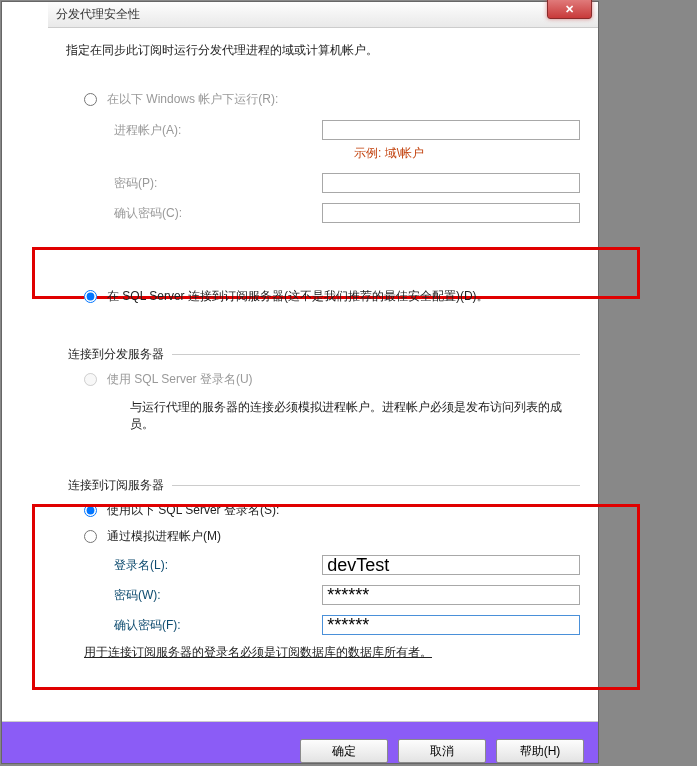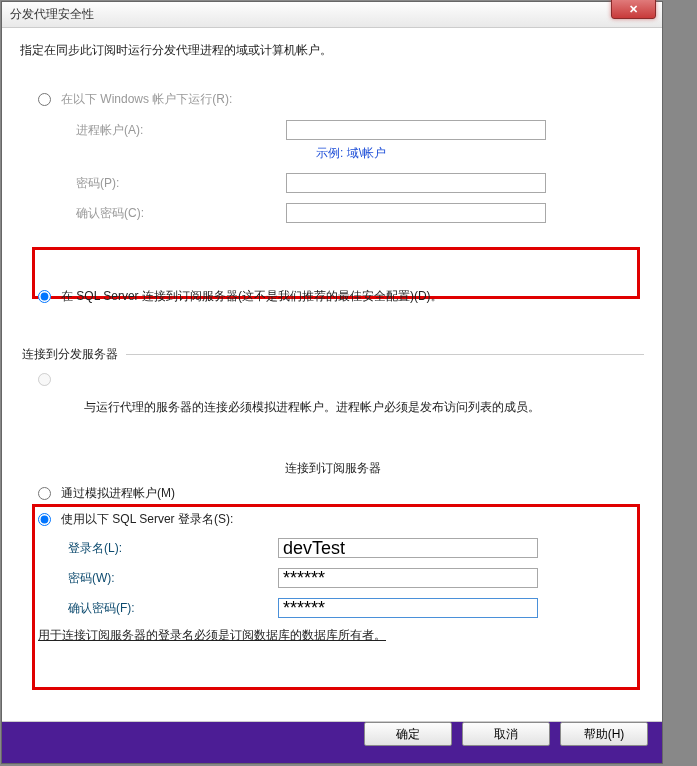--- a/index.html
+++ b/index.html
@@ -11,24 +11,25 @@
     background: #888;
     width: 697px;
     height: 766px;
     overflow: hidden;
     position: relative;
   }
   .window {
     position: absolute;
     left: 1px;
     top: 1px;
-    width: 662px;
+    width: 598px;
     height: 763px;
     background: #fff;
     border: 1px solid #666;
+    padding-left: 46px;
   }
   .titlebar {
     height: 26px;
     background: linear-gradient(to bottom, #fdfdfd, #e9e9e9);
     border-bottom: 1px solid #ccc;
     display: flex;
     align-items: center;
     padding-left: 8px;
     position: relative;
     color: #333;
@@ -63,21 +64,21 @@
   .radio-row {
     display: flex;
     align-items: center;
     gap: 6px;
     margin: 6px 0;
     min-height: 20px;
   }
   .radio-row.disabled { color: #999; }
   .radio-row input[type=radio] { margin: 0 4px 0 0; }
   .form-grid {
-    margin-left: 38px;
+    margin-left: 30px;
     margin-top: 10px;
   }
   .form-row {
     display: flex;
     align-items: center;
     margin-bottom: 8px;
     min-height: 22px;
   }
   .form-row label {
     width: 210px;
@@ -91,21 +92,21 @@
     padding: 1px 4px;
     font-size: 18px;
     font-family: inherit;
   }
   .form-row input[disabled] {
     background: #fff;
     color: #999;
   }
   .hint-below {
     margin-left: 240px;
-    color: #1d4ed8;
+    color: #c2410c;
     margin-top: -4px;
     margin-bottom: 10px;
   }
   .redbox1 {
     position: absolute;
     left: 30px;
     top: 245px;
     width: 608px;
     height: 52px;
     border: 3px solid #e00000;
@@ -138,24 +139,24 @@
     margin-left: 46px;
     margin-top: 10px;
   }
   .footer {
     position: absolute;
     bottom: 0;
     left: 0;
     right: 0;
     height: 42px;
     border-top: 1px solid #ccc;
-    background: #4c1d95;
+    background: #8b5cf6;
     display: flex;
     justify-content: flex-end;
-    align-items: flex-start;
+    align-items: flex-end;
     gap: 10px;
     padding-right: 14px;
   }
   .footer button {
     width: 88px;
     height: 24px;
     background: linear-gradient(to bottom, #fdfdfd, #e3e3e3);
     border: 1px solid #8a8a8a;
     border-radius: 2px;
     font-family: inherit;
@@ -210,36 +211,37 @@
       </div>
     </div>
 
     <div class="group-header">
       <span>连接到分发服务器</span>
       <div class="line"></div>
     </div>
     <div class="section">
       <div class="radio-row disabled">
         <input type="radio" name="dist" disabled="" style="">
+        <span>使用 SQL Server 登录名(U)</span>
       </div>
       <div class="indent-text">与运行代理的服务器的连接必须模拟进程帐户。进程帐户必须是发布访问列表的成员。</div>
     </div>
 
-    <div class="group-header" style="margin-top:44px;flex-direction:column;">
+    <div class="group-header" style="margin-top:44px;">
       <span>连接到订阅服务器</span>
       <div class="line"></div>
     </div>
     <div class="section">
+      <div class="radio-row">
+        <input type="radio" name="sub" checked="" style="">
+        <span>使用以下 SQL Server 登录名(S):</span>
+      </div>
       <div class="radio-row">
         <input type="radio" name="sub" style="">
         <span>通过模拟进程帐户(M)</span>
-      </div>
-      <div class="radio-row">
-        <input type="radio" name="sub" checked="" style="">
-        <span>使用以下 SQL Server 登录名(S):</span>
       </div>
 
       <div class="form-grid" style="margin-left:30px; margin-top:8px;">
         <div class="form-row enabled">
           <label>登录名(L):</label>
           <input type="text" value="devTest" style="">
         </div>
         <div class="form-row enabled">
           <label>密码(W):</label>
           <input type="text" value="******" style="">

